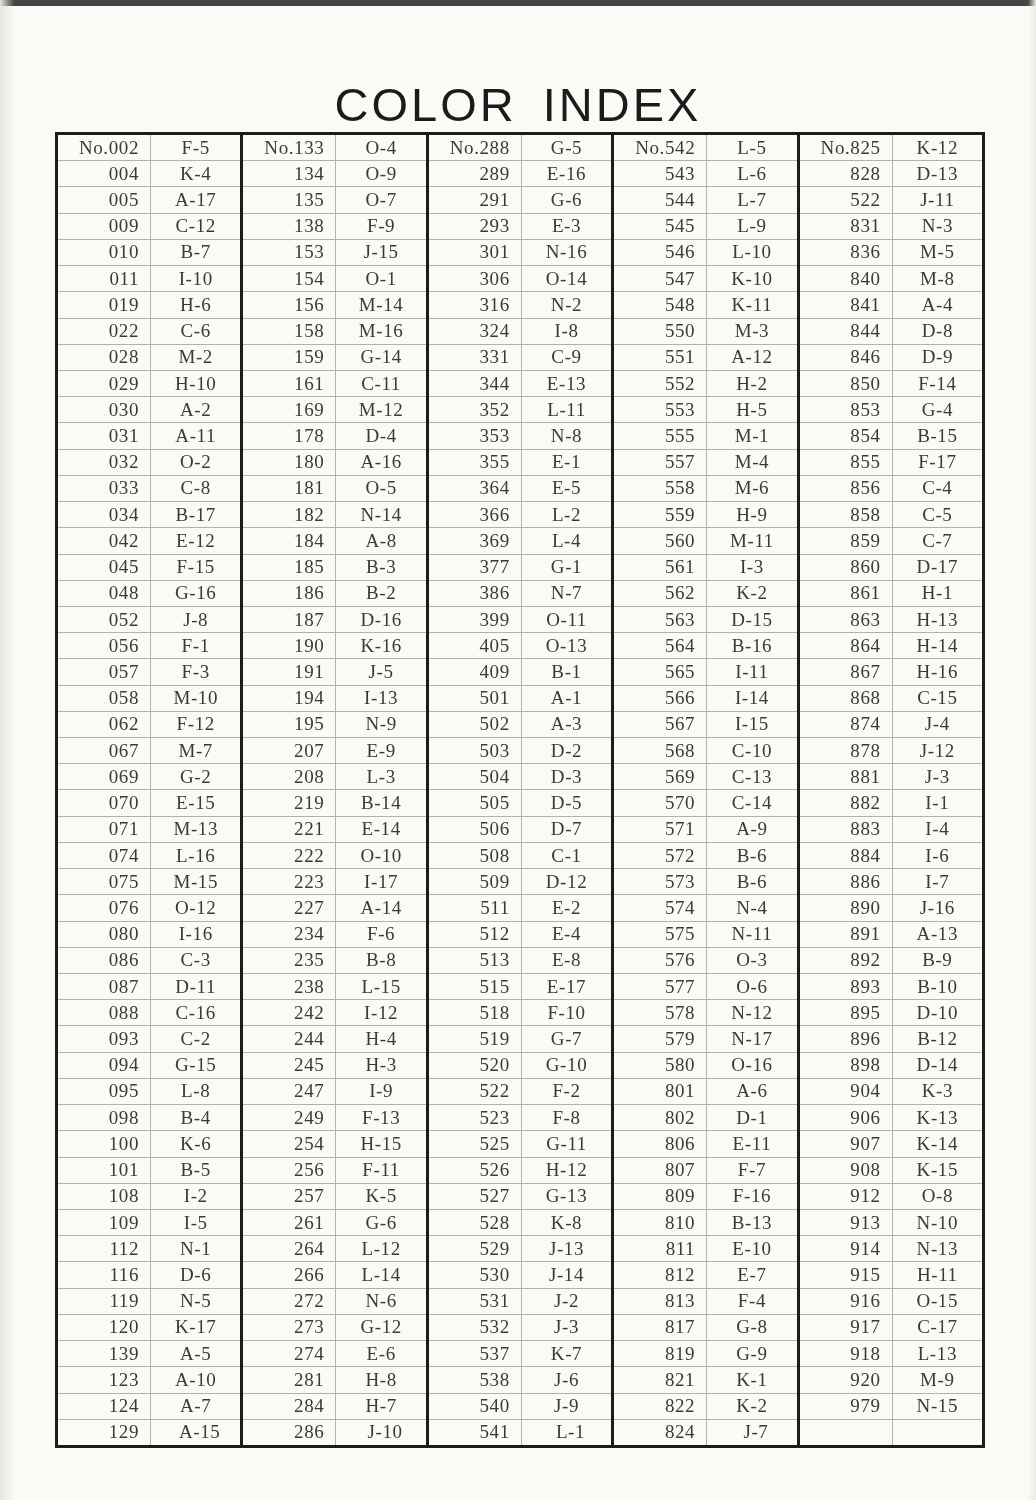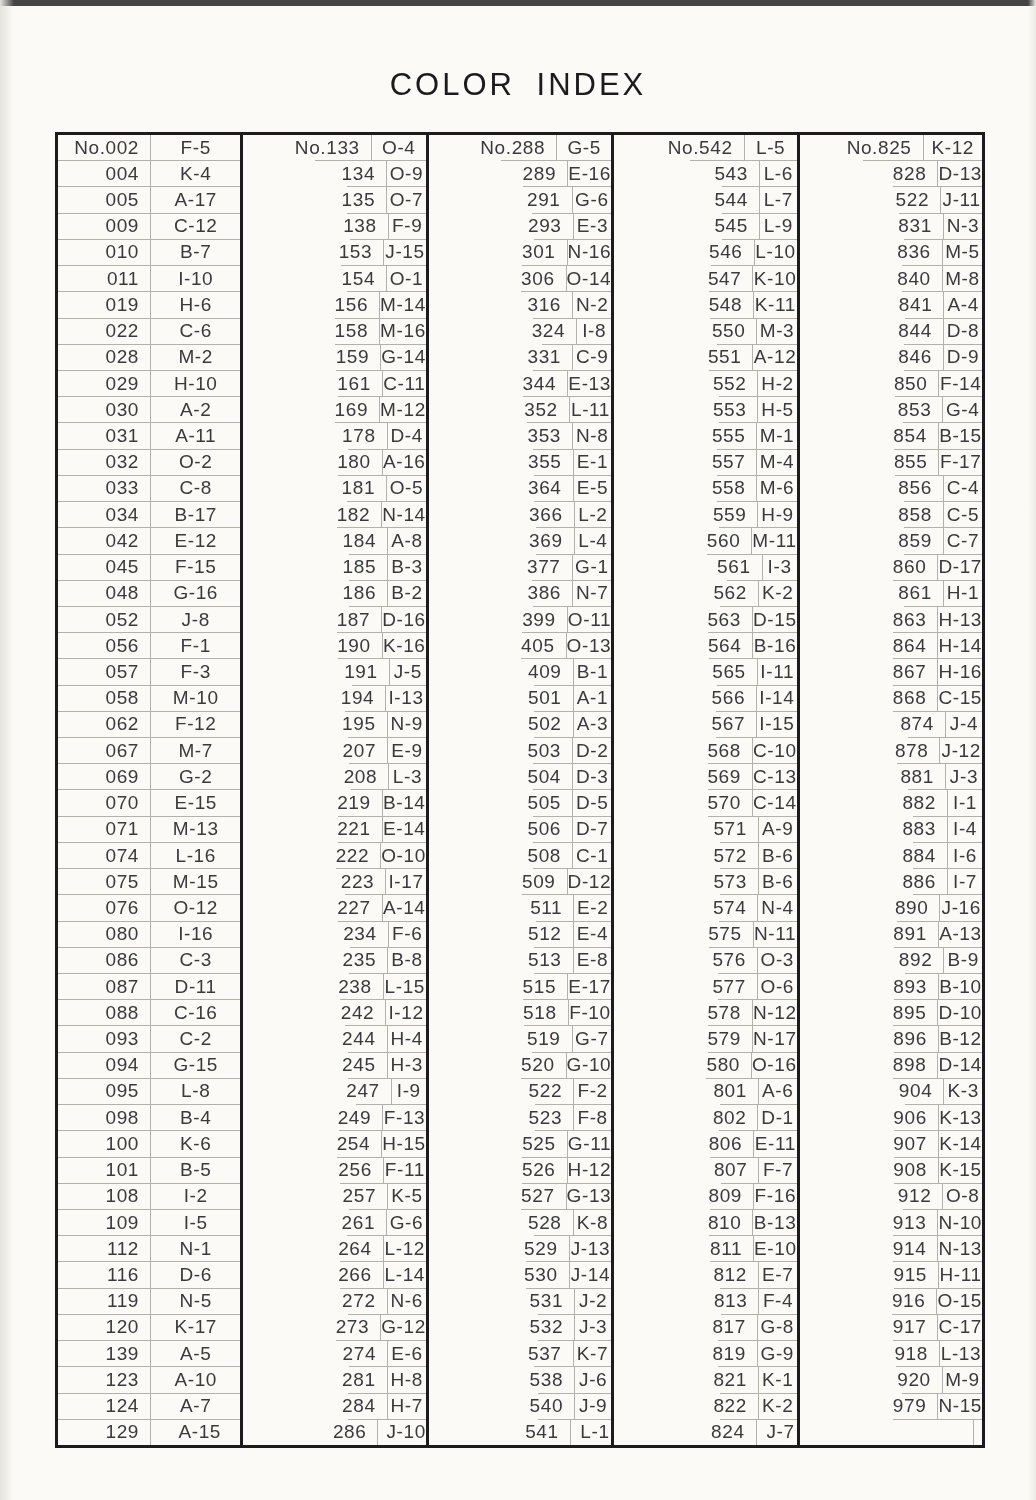--- a/index.html
+++ b/index.html
@@ -31,46 +31,46 @@
     top: 0; right: 0; bottom: 0;
     width: 8px;
     background: linear-gradient(to left, #edebe6, rgba(237,235,230,0));
   }
   .title {
     position: absolute;
     top: 46px;
     left: 0;
     width: 100%;
     text-align: center;
-    font-size: 31px;
+    font-size: 47px;
     font-weight: 300;
     letter-spacing: 3px;
     word-spacing: 10px;
     color: var(--ink-dark, #1b1b1b);
   }
   .color-table {
     position: absolute;
     left: 55px;
     top: 132px;
     width: 930px;
     height: 1316px;
     box-sizing: border-box;
     border: 3px solid var(--grid-dark, #1c1c1c);
     display: flex;
     background: var(--paper, #fbfaf6);
+    font-family: Liberation Serif, serif;
   }
   .group {
     flex: 1 1 0;
     display: flex;
     flex-direction: column;
     min-width: 0;
   }
   .group + .group {
     border-left: 3px solid var(--grid-dark, #1c1c1c);
-    align-items: flex-end;
   }
   .row {
     flex: 1 1 0;
     display: flex;
     border-bottom: 1px solid var(--grid-light, #b3b1ac);
     font-size: 19px;
     letter-spacing: 0.6px;
     color: var(--ink, #3a3a3a);
   }
   .row:last-child {

